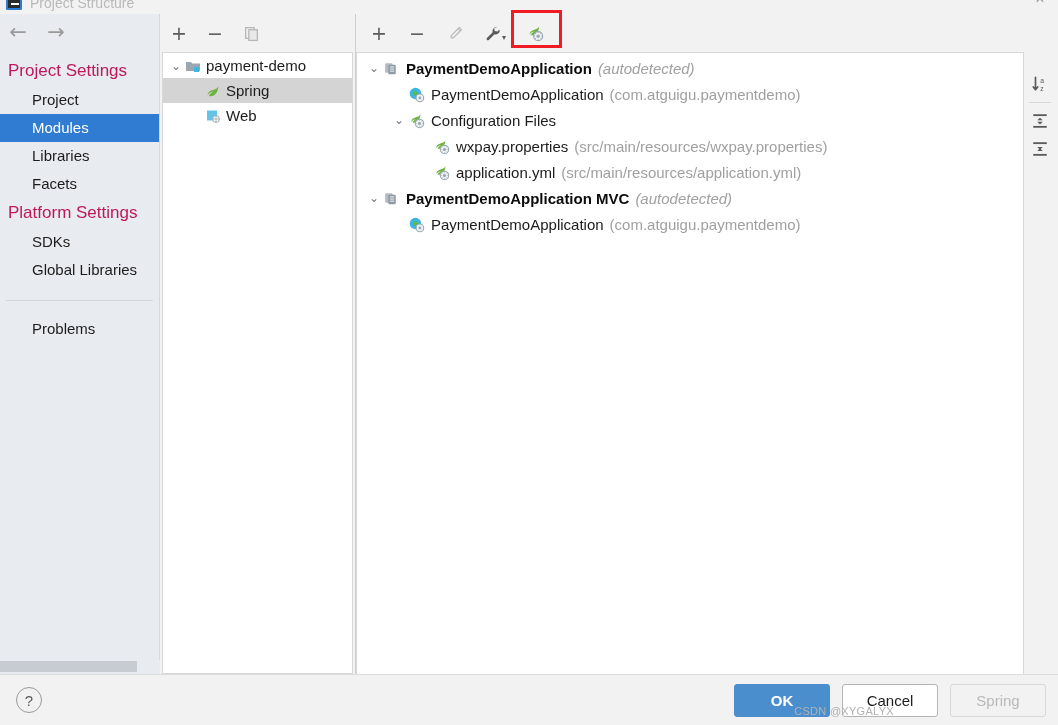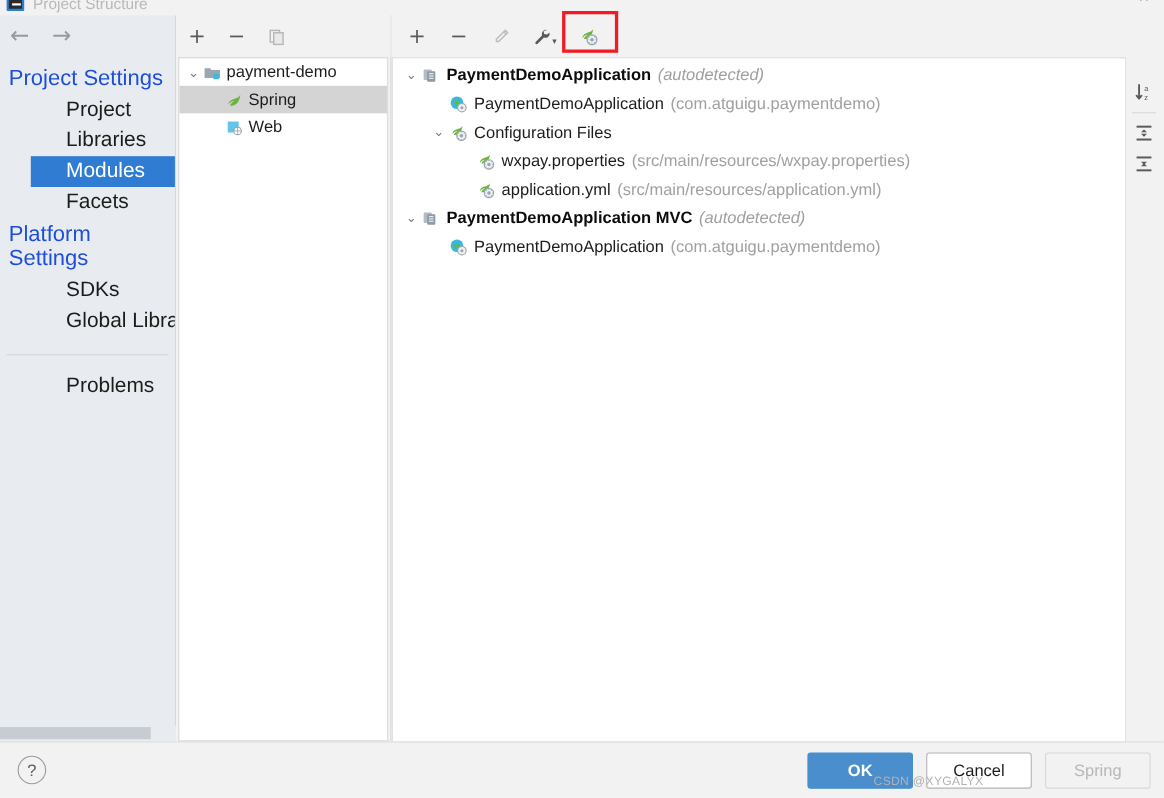--- a/index.html
+++ b/index.html
@@ -61,26 +61,26 @@
     height: 36px; display: flex; align-items: center; padding-left: 6px;
     gap: 14px;
   }
   .nav-arrow {
     font-size: 21px; color: #9a9a9a; line-height: 1;
     width: 24px; text-align: center; cursor: default;
     font-family: "DejaVu Sans", sans-serif;
   }
   .sidebar-list { flex: 1; padding-top: 6px; }
   .side-group {
-    font-size: 20px; color: #1d4ed8; padding: 4px 0 4px 8px;
+    font-size: 17px; color: #be185d; padding: 4px 0 4px 8px;
     line-height: 22px;
   }
   .side-item {
-    font-size: 19px; color: #1c1c1c; padding: 3px 0 3px 32px;
-    line-height: 22px; white-space: nowrap; overflow: hidden; margin-left: 28px;
+    font-size: 15px; color: #1c1c1c; padding: 3px 0 3px 32px;
+    line-height: 22px; white-space: nowrap; overflow: hidden;
   }
   .side-item.selected {
     background: #2f7cd2; color: #ffffff;
   }
   .side-sep {
     height: 1px; background: #d2d6da; margin: 16px 6px 14px 6px;
   }
   .sidebar-scroll-track {
     position: absolute; left: 0; bottom: 0; width: 160px; height: 14px;
     background: #e8ecf0;
@@ -229,22 +229,22 @@
   <div class="content">
 
     <div class="sidebar">
       <div class="nav-bar">
         <div class="nav-arrow">←</div>
         <div class="nav-arrow">→</div>
       </div>
       <div class="sidebar-list" id="sidebar-list">
           <div class="side-group">Project Settings</div>
           <div class="side-item">Project</div>
+          <div class="side-item selected">Modules</div>
           <div class="side-item">Libraries</div>
-          <div class="side-item selected">Modules</div>
           <div class="side-item">Facets</div>
           <div class="side-group">Platform Settings</div>
           <div class="side-item">SDKs</div>
           <div class="side-item">Global Libraries</div>
           <div class="side-sep"></div>
           <div class="side-item">Problems</div>
         </div>
       <div class="sidebar-scroll-track">
         <div class="sidebar-scroll-thumb"></div>
       </div>

